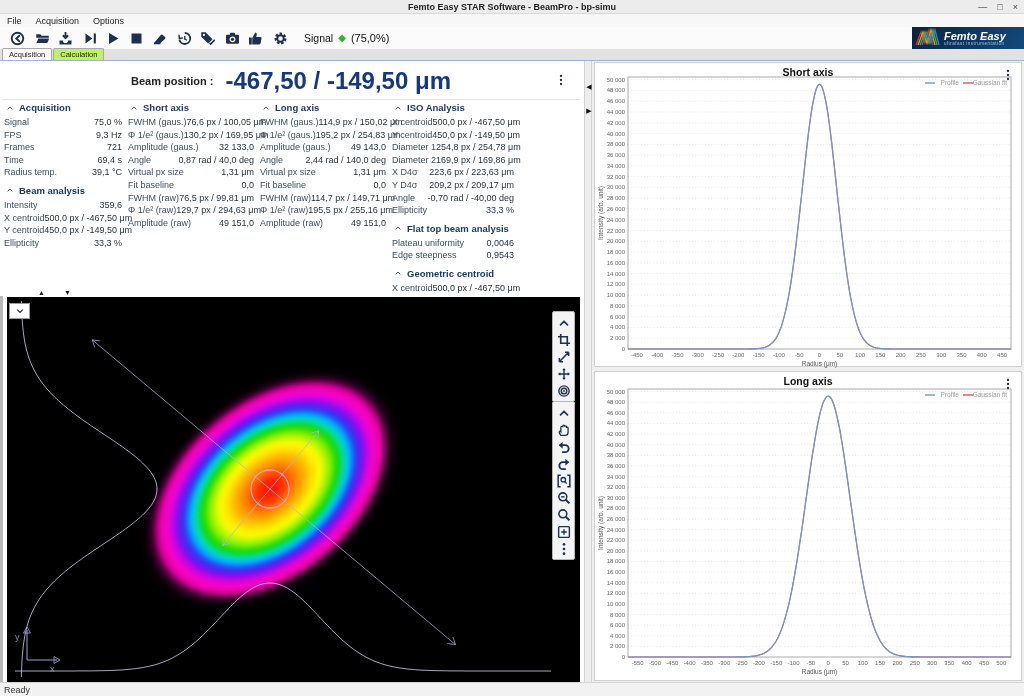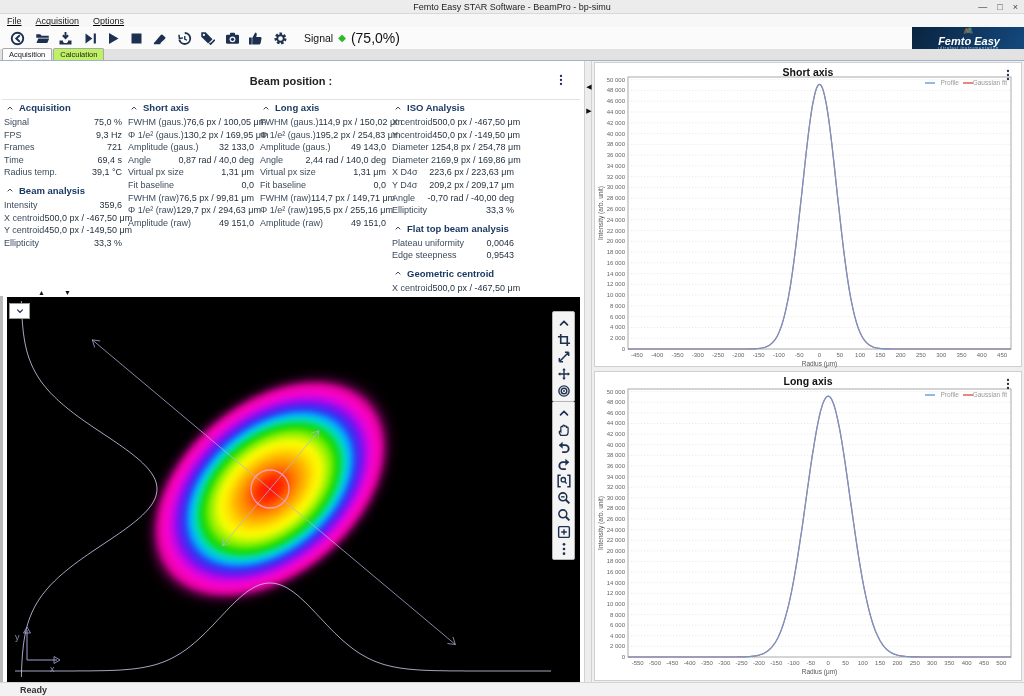--- a/index.html
+++ b/index.html
@@ -5,40 +5,40 @@
   html,body{margin:0;padding:0;}
   body{width:1024px;height:696px;position:relative;overflow:hidden;background:#f0f0f0;
        font-family:"Liberation Sans",sans-serif;-webkit-font-smoothing:antialiased;}
   .abs{position:absolute;}
   svg{display:block;}
   .icon{color:#1d3050;display:inline-flex;align-items:center;justify-content:center;}
 
   
   .titlebar{left:0;top:0;width:1024px;height:13px;background:#ececec;border-bottom:1px solid #d8d8d8;
             display:flex;align-items:center;justify-content:center;}
-  .wtitle{font-size:9px;font-weight:normal;color:#222;}
+  .wtitle{font-size:9px;font-weight:bold;color:#222;}
   .wbtns{position:absolute;right:6px;top:0;height:13px;display:flex;gap:10px;align-items:center;
          font-size:9px;color:#444;}
   .wbtns span{cursor:default;}
 
   
-  .menubar{left:0;top:14px;width:1024px;height:13px;background:#f7f7f7;display:flex;align-items:center;text-decoration:underline;}
+  .menubar{left:0;top:14px;width:1024px;height:13px;background:#f7f7f7;display:flex;align-items:center;}
   .menu-item{font-size:9px;color:#222;padding:0 7px;}
 
   
   .toolbar{left:0;top:27px;width:1024px;height:22px;background:#fbfbfb;border-bottom:1px solid #cfcfcf;
            display:flex;align-items:center;}
   .tb-group{display:flex;align-items:center;margin-left:9px;gap:7px;}
   .tb-btn{width:16px;height:16px;display:flex;align-items:center;justify-content:center;}
   .signal-wrap{display:flex;align-items:center;margin-left:16px;gap:5px;}
   .signal-label{font-size:10.5px;color:#111;}
   .signal-diamond{font-size:10px;line-height:10px;}
-  .signal-value{font-size:14px;color:#111;}
+  .signal-value{font-size:11px;color:#111;}
   .logo{position:absolute;right:0;top:0;width:112px;height:24px;background:linear-gradient(120deg,#0a2440,#14497e);
-        display:flex;align-items:center;overflow:hidden;flex-direction:column;}
+        display:flex;align-items:center;overflow:hidden;}
   .logo-text{margin-left:2px;line-height:1;}
   .logo-brand{font-size:11px;font-style:italic;font-weight:bold;color:#fff;display:block;}
   .logo-tag{font-size:4.5px;color:#9fc4e4;letter-spacing:.5px;display:block;}
 
   
   .tabrow{left:0;top:49px;width:1024px;height:12px;background:#e2e2e2;border-bottom:1px solid #9fb4cc;
           display:flex;align-items:flex-end;padding-left:2px;box-sizing:border-box;}
   .tab{font-size:7.5px;color:#222;background:#bef264;border:1px solid #a8a8a8;border-bottom:none;
        padding:1px 6px;margin-right:1px;border-radius:2px 2px 0 0;}
   .tab.active{background:#fdfdfd;}
@@ -96,21 +96,21 @@
   .chart0{left:594px;top:62px;width:428px;height:305px;}
   .chart1{left:594px;top:371px;width:428px;height:310px;}
   .chart-title{position:absolute;left:0;right:0;top:3px;text-align:center;font-size:10.5px;font-weight:bold;color:#111;}
   .chart-kebab{right:6px;top:4px;}
   .chart-svg{position:absolute;left:0;top:0;}
   svg text{font-family:"Liberation Sans",sans-serif;}
 
   
   .statusbar{left:0;top:682px;width:1024px;height:14px;background:#f2f2f2;border-top:1px solid #d5d5d5;
              display:flex;align-items:center;}
-  .status-text{font-size:9px;color:#333;margin-left:20px;font-weight:bold;}
+  .status-text{font-size:9px;color:#333;margin-left:4px;}
 </style>
 </head>
 <body>
 
 <div class="abs titlebar">
   <span class="wtitle">Femto Easy STAR Software - BeamPro - bp-simu</span>
   <span class="wbtns">
     <span>—</span>
     <span>□</span>
     <span>×</span>
@@ -233,20 +233,21 @@
 
 <div class="abs tabrow" id="tabrow">
     <span class="tab active">Acquisition</span>
     <span class="tab">Calculation</span>
   </div>
 
 <div class="abs left-bg"></div>
 
 <div class="abs bp-header">
   <span class="bp-label">Beam position :</span>
+  <span class="bp-value">-467,50 / -149,50 μm</span>
   <span class="kebab bp-kebab icon" id="bp-kebab">
       <svg width="12" height="12" viewBox="0 0 12 12">
         <circle cx="6" cy="2" r="1.15" fill="currentColor"></circle>
         <circle cx="6" cy="6" r="1.15" fill="currentColor"></circle>
         <circle cx="6" cy="10" r="1.15" fill="currentColor"></circle>
       </svg>
     </span>
 </div>
 
 <div class="abs stats" id="stats">

